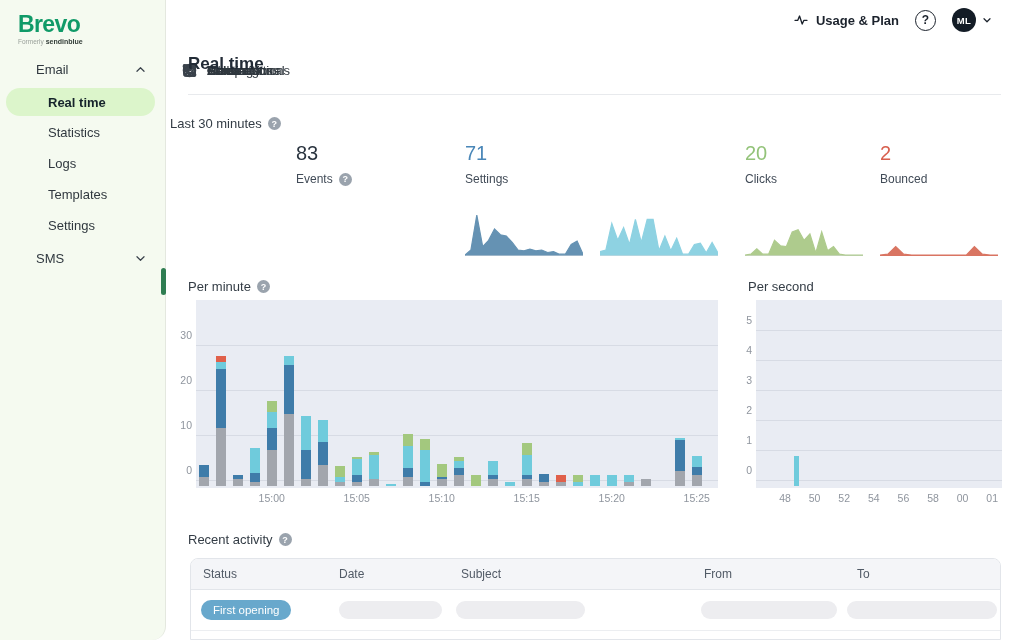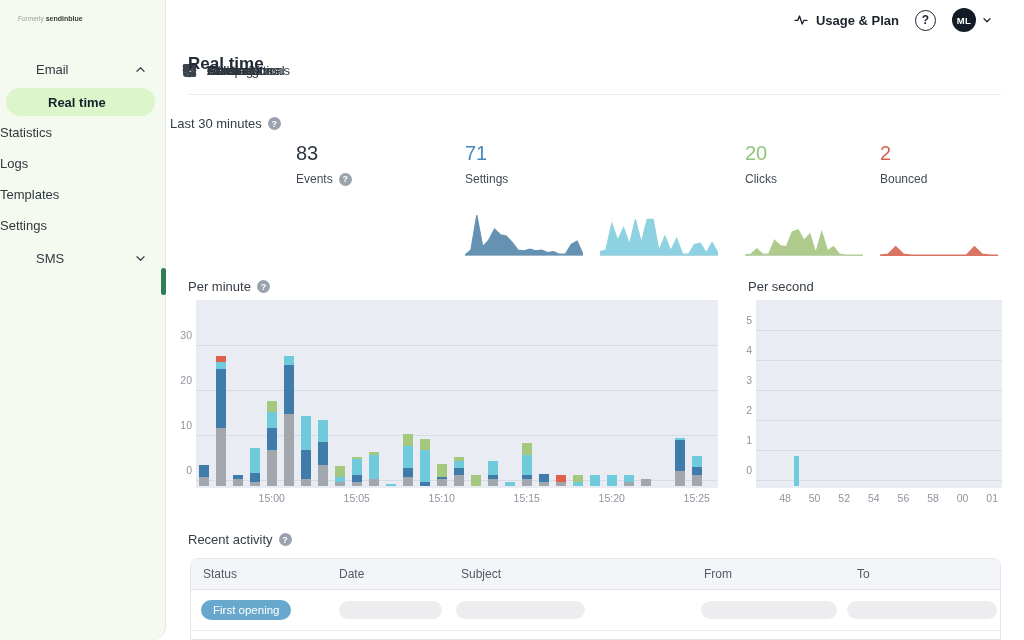--- a/index.html
+++ b/index.html
@@ -11,21 +11,21 @@
     border-right:1px solid #e4e8df;border-bottom-right-radius:14px;box-sizing:border-box;}
   .logo{padding:13px 0 0 18px;cursor:pointer;}
   .logo-word{color:#109a68;font-size:23px;font-weight:700;letter-spacing:-0.6px;line-height:1;}
   .logo-sub{font-size:6.5px;color:#9aa19b;margin-top:2px;}
   .logo-sub b{color:#323c37;font-size:7px;margin-left:2px;}
   .nav{position:absolute;top:52px;left:0;right:0;}
   .sn{display:flex;align-items:center;font-size:13px;color:#30383f;cursor:pointer;box-sizing:border-box;}
   .sn.main{height:37px;padding-left:15px;gap:9px;}
   .sn.group{height:34px;padding-left:36px;padding-right:16px;}
   .sn.group .chv{margin-left:auto;display:flex;}
-  .sn.sub{height:31px;}
+  .sn.sub{height:31px;padding-left:48px;}
   .sn.sub.on{height:28px;margin:2px 10px 1px 6px;padding-left:42px;background:#dcf5cb;
     border-radius:14px;font-weight:700;color:#15232b;}
   .ic{display:flex;width:17px;flex:0 0 17px;}
   .indicator{position:absolute;left:161px;top:268px;width:5px;height:27px;border-radius:3px;background:#2f7d52;}
 
   
   .main{position:absolute;left:166px;top:0;width:858px;height:640px;}
   .topbar{position:absolute;top:8px;right:26px;display:flex;align-items:center;gap:16px;}
   .usage{display:flex;align-items:center;gap:6px;font-size:13px;font-weight:700;color:#1b222c;cursor:pointer;}
   .help-circle{width:21px;height:21px;border:1.8px solid #1b222c;border-radius:50%;font-size:12px;
@@ -64,20 +64,21 @@
     padding:0 12px;border-radius:10px;color:#fff;font-size:11.5px;white-space:nowrap;box-sizing:border-box;min-width:30px;}
   .pill{position:absolute;top:11px;height:18px;border-radius:9px;background:#ededf0;}
 </style>
 </head>
 <body>
 
 <div class="app">
 
   <aside class="sidebar">
     <div class="logo">
+      <div class="logo-word">Brevo</div>
       <div class="logo-sub"><span>Formerly</span><b>sendinblue</b></div>
     </div>
     <nav class="nav">
         <div class="sn main">
           <span class="ic">
             <svg width="17" height="17" viewBox="0 0 24 24" fill="none" stroke="#3a424b" stroke-width="1.7" stroke-linecap="round" stroke-linejoin="round">
               <path d="M3.5 11 12 4l8.5 7M5.5 9.5V20h13V9.5"></path>
             </svg>
           </span>
           <span class="lb">Home</span>

